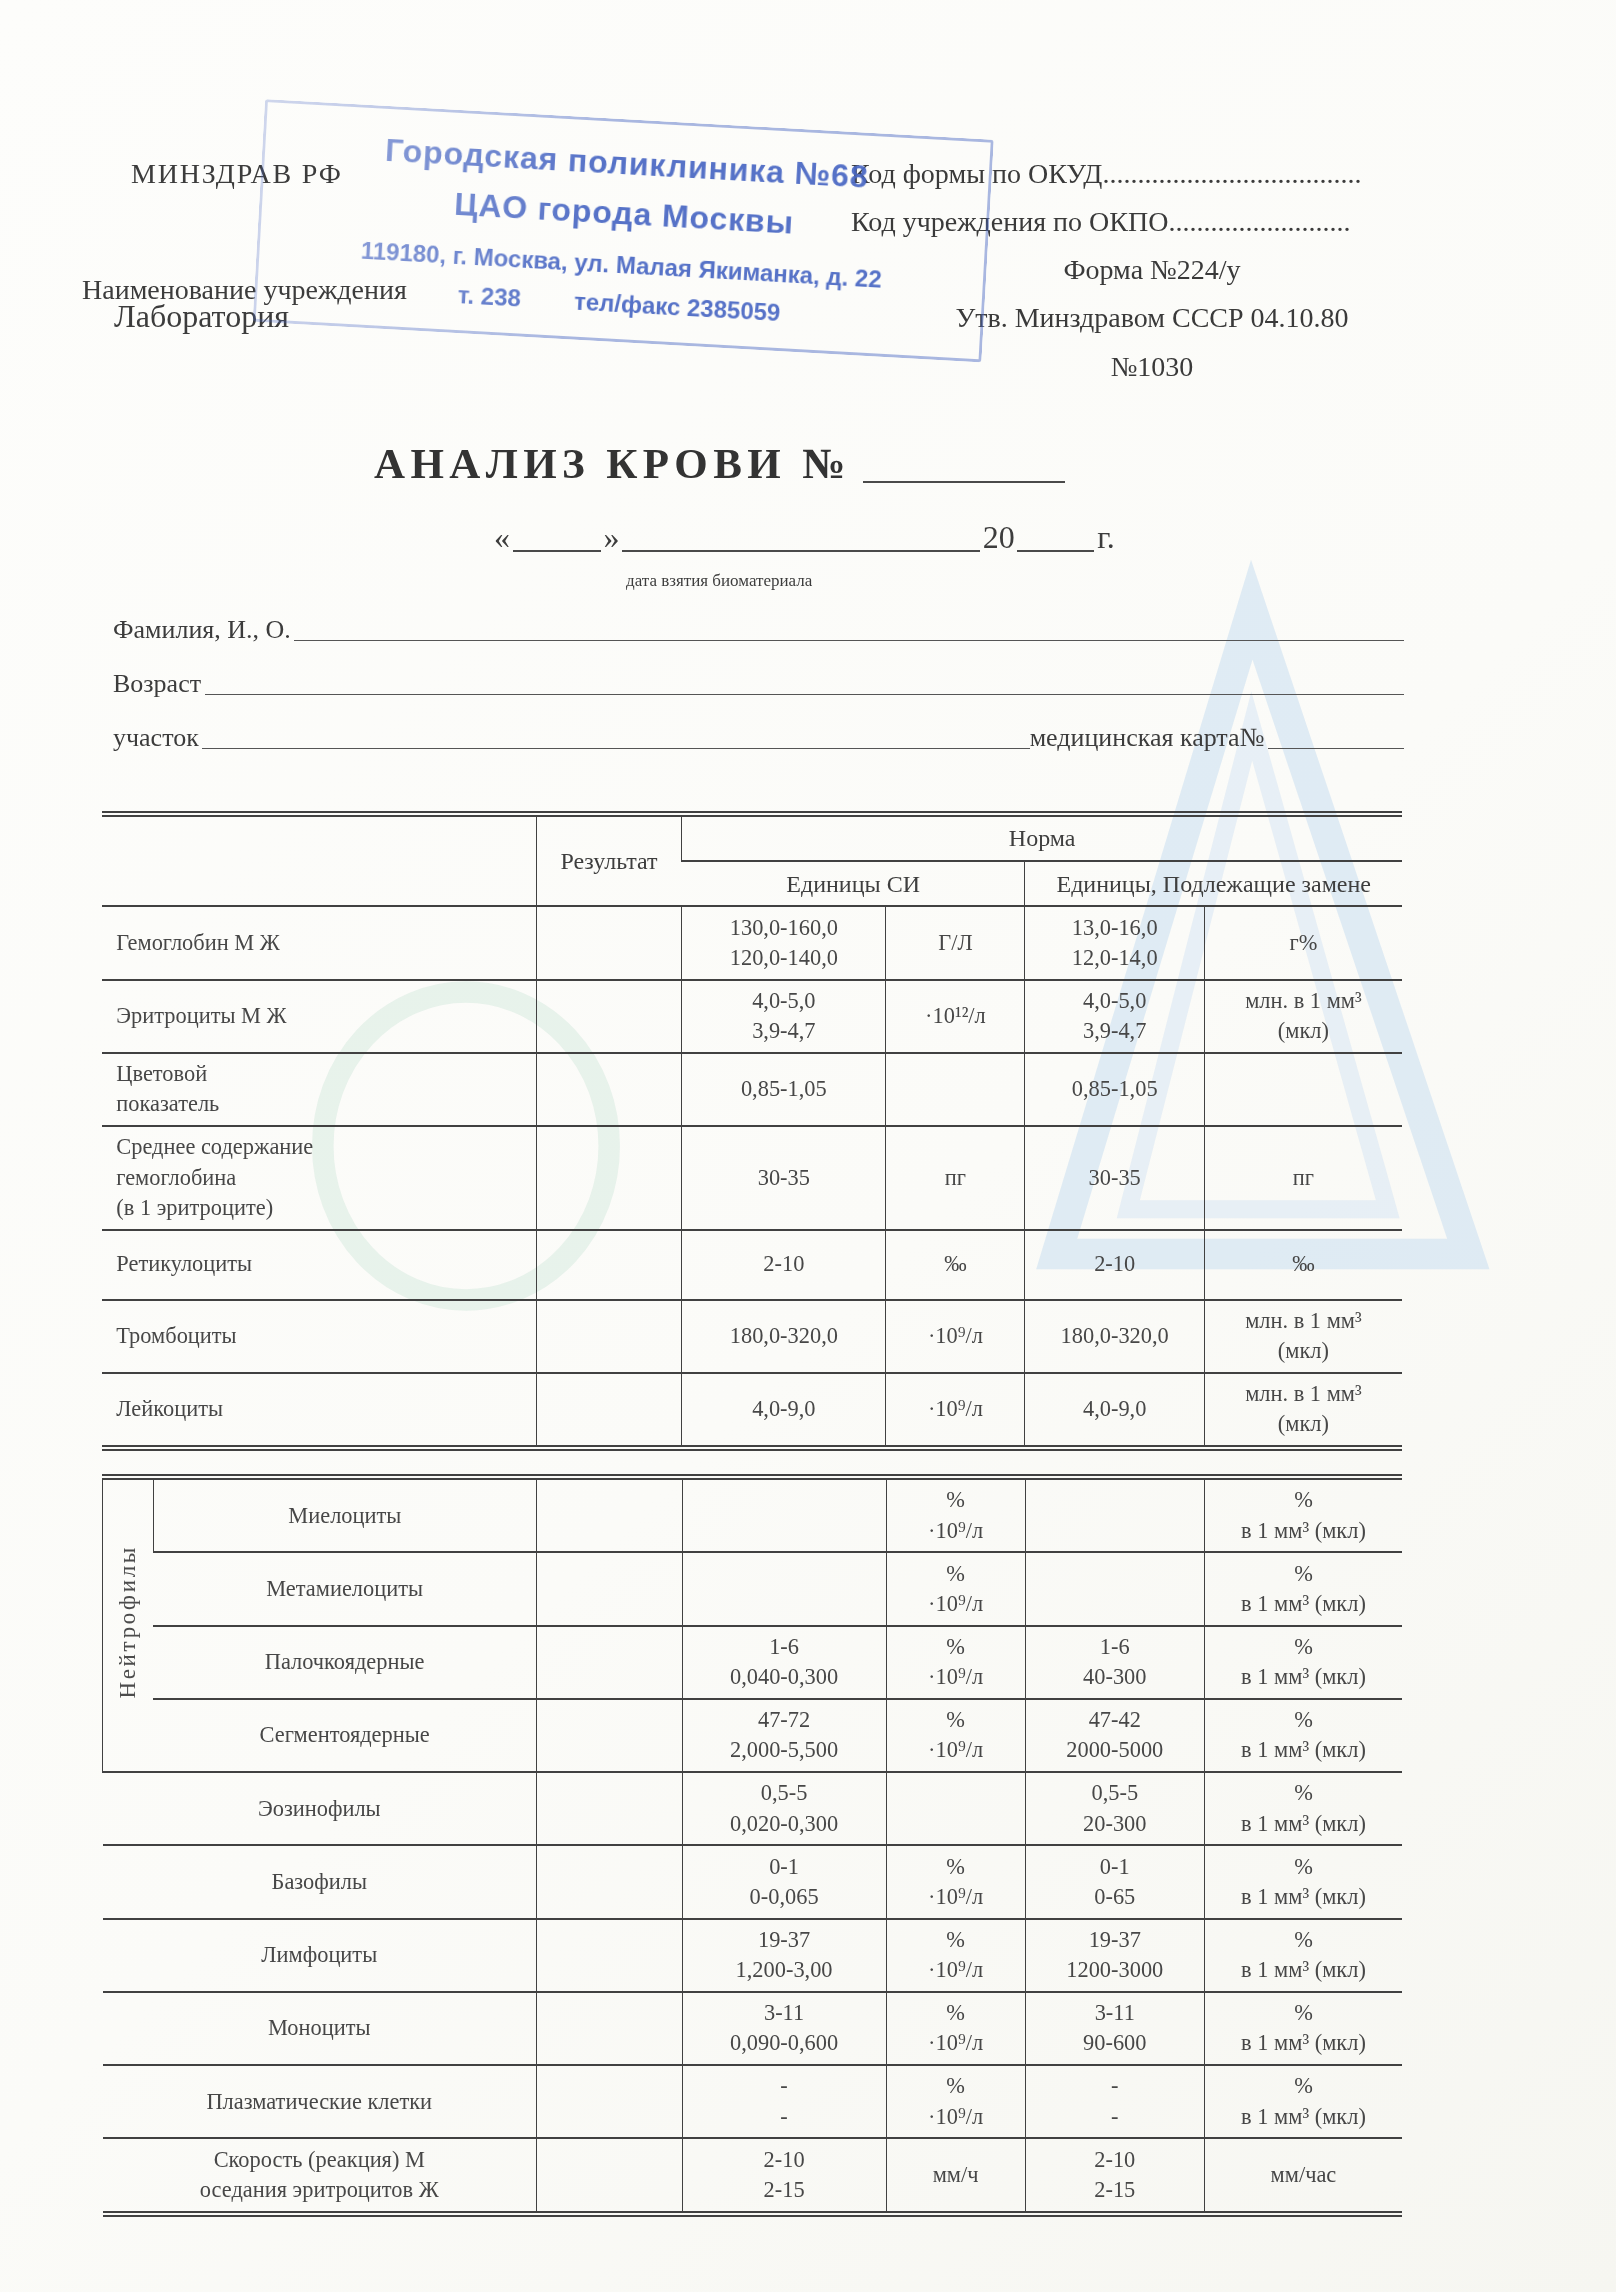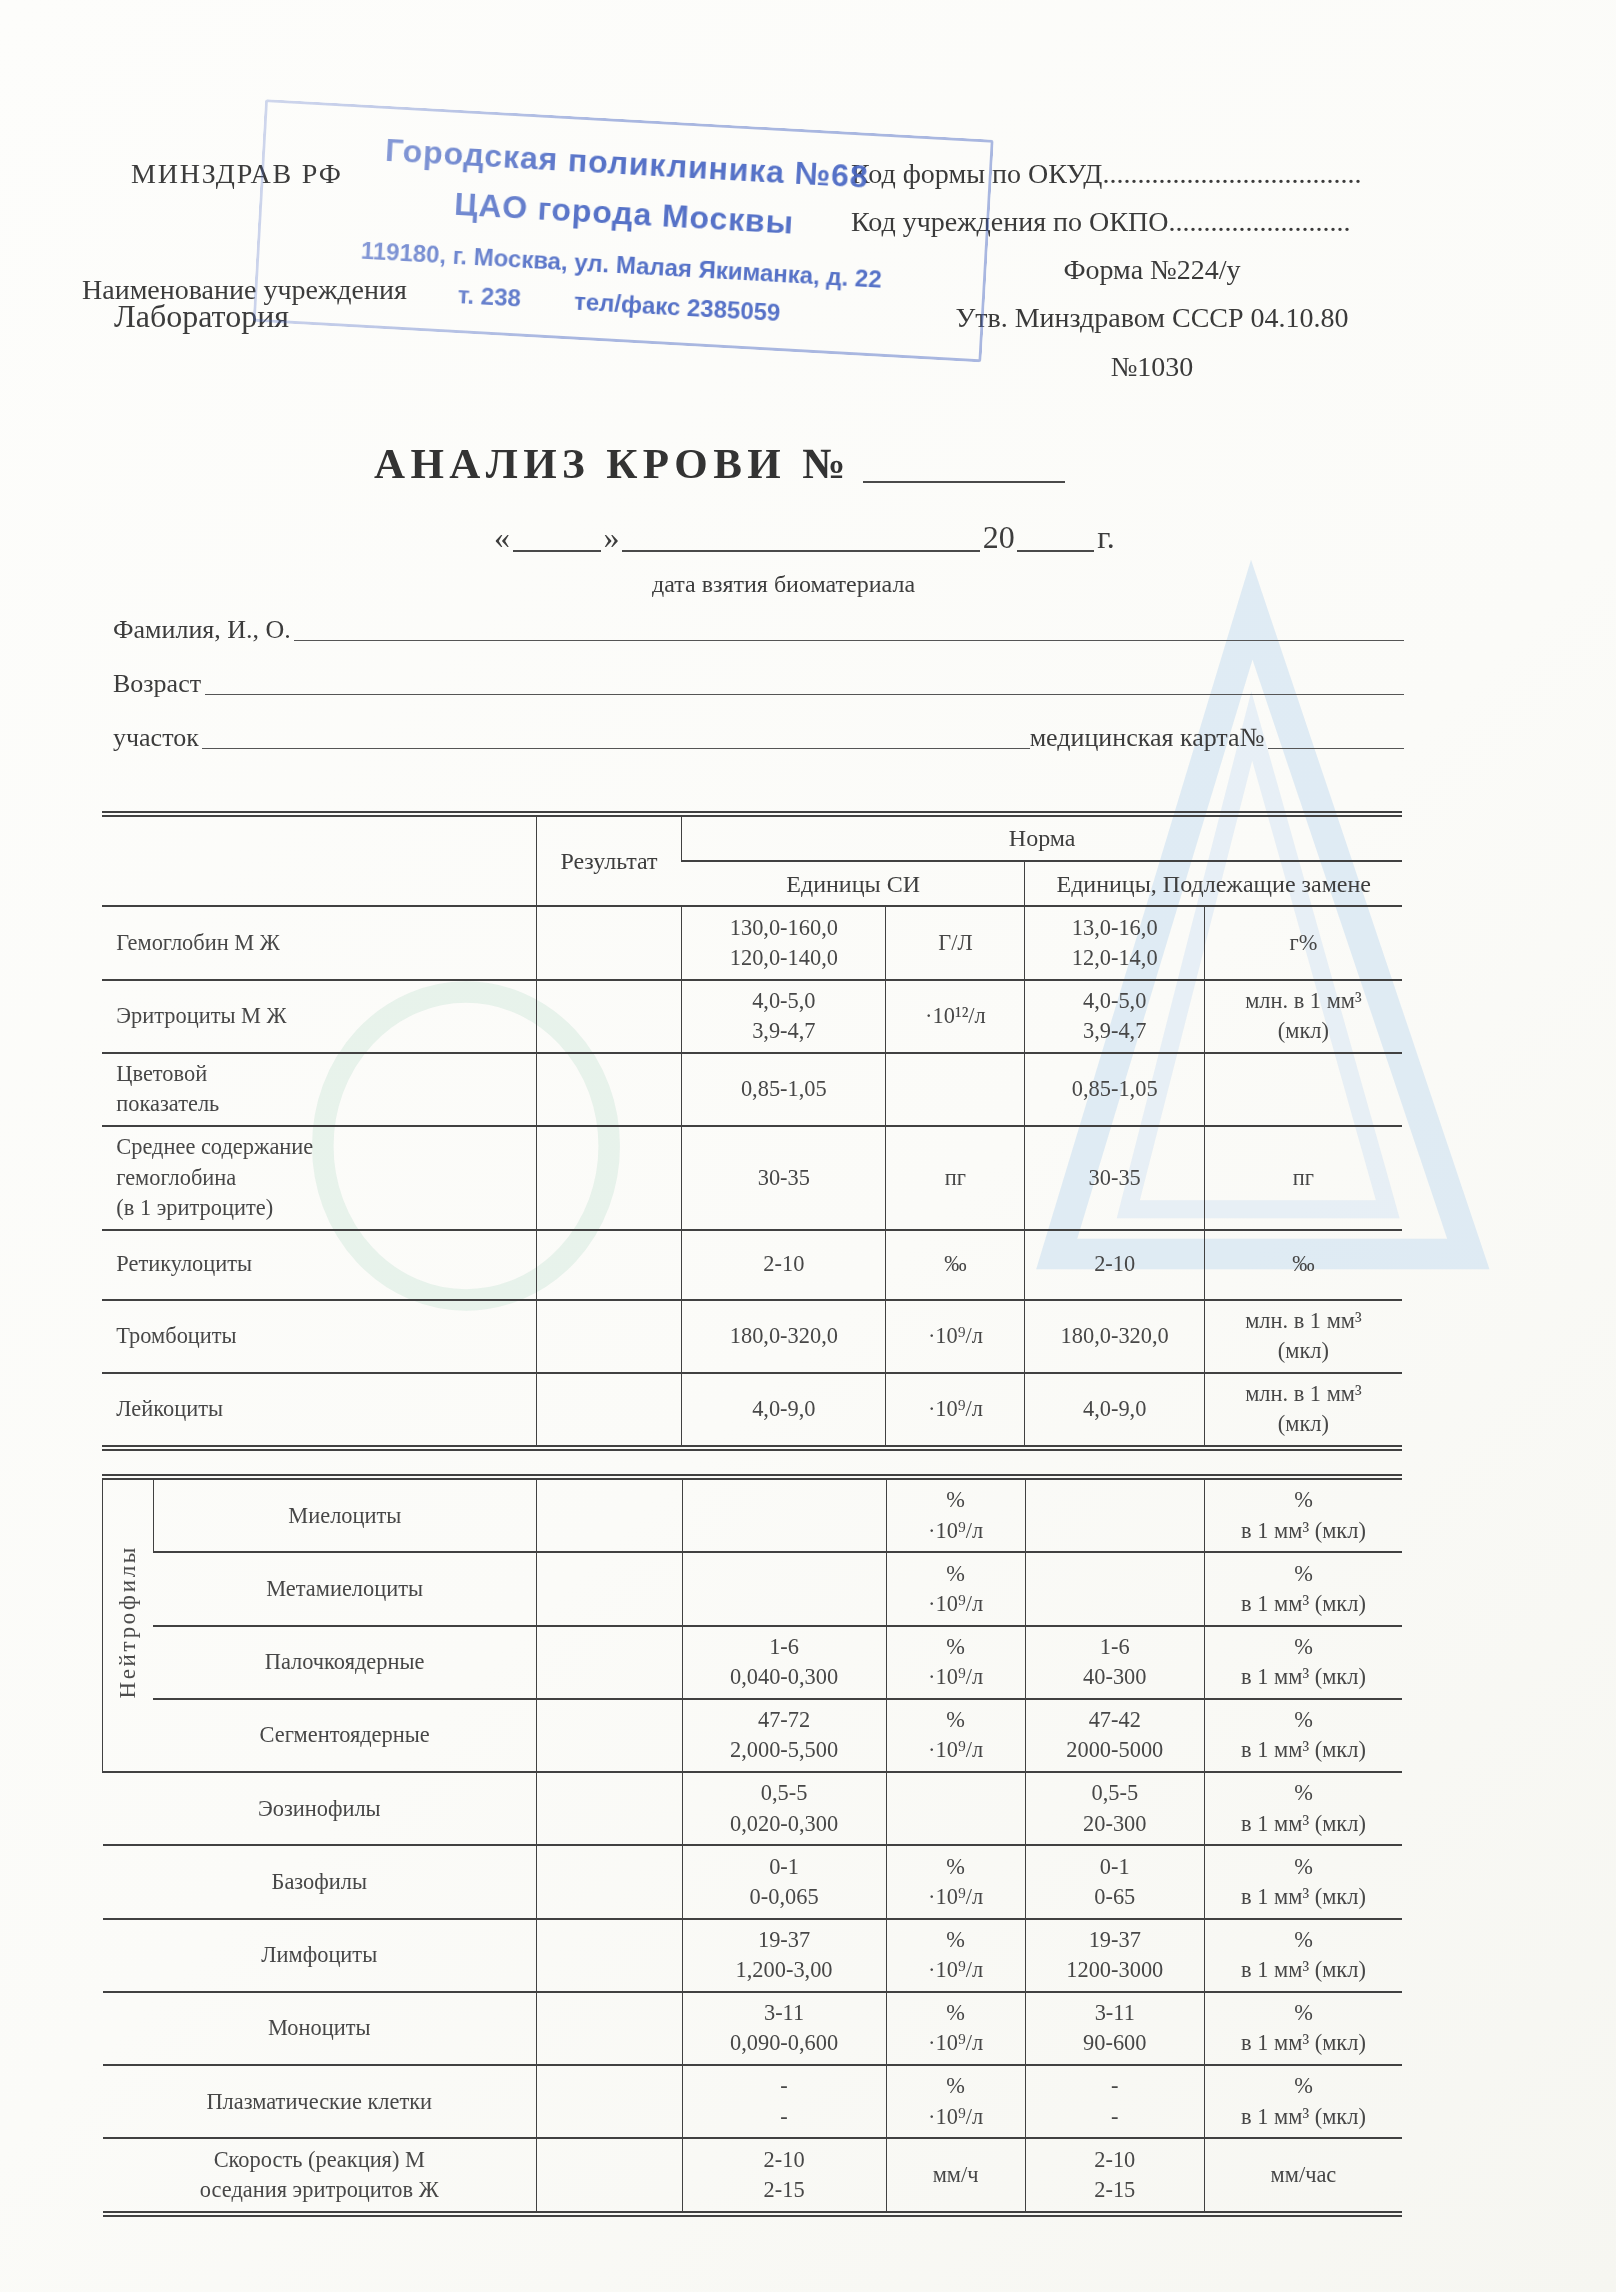--- a/index.html
+++ b/index.html
@@ -33,21 +33,21 @@
   .stamp .l2{font-size:32px;margin-top:12.5px;letter-spacing:0.9px;}
   .stamp .l3{font-size:24px;margin-top:19.7px;}
   .stamp .l4{font-size:24px;margin-top:10.7px;}
   
   .title{position:absolute;left:374px;top:439px;display:flex;align-items:flex-end;z-index:1;
          font-size:43px;font-weight:bold;letter-spacing:5.4px;color:#333;}
   .title .blank{display:inline-block;width:202px;border-bottom:2.7px solid #4a4a4a;margin:0 0 5.4px 12.5px;}
   .date-row{position:absolute;left:494px;top:519px;display:flex;align-items:flex-end;z-index:1;font-size:32px;color:#3d3d3d;}
   .date-row .blank{display:inline-block;border-bottom:2.7px solid #4a4a4a;margin:0 2.7px 4.5px;}
   .b1{width:88px;} .b2{width:358px;} .b3{width:77px;}
-  .date-caption{position:absolute;left:652px;top:571px;font-size:24px;color:#3d3d3d;z-index:1;}
+  .date-caption{position:absolute;left:626px;top:571px;font-size:17px;color:#3d3d3d;z-index:1;}
   
   .fields{position:absolute;left:113px;top:591px;width:1291px;z-index:1;font-size:26px;color:#3c3c3c;}
   .frow{display:flex;align-items:flex-end;height:54px;}
   .flabel{white-space:nowrap;padding-right:3.6px;}
   .fline{flex:1;border-bottom:1.8px solid #555;margin:0 0 4.5px;min-width:36px;}
   .fline.short{flex:0 0 136px;}
   
   .tables{position:absolute;left:102px;top:811px;width:1300px;z-index:1;}
   table.tbl{width:100%;border-collapse:collapse;table-layout:fixed;color:#474747;
             border-top:6.3px double #414141;border-bottom:6.3px double #414141;}

